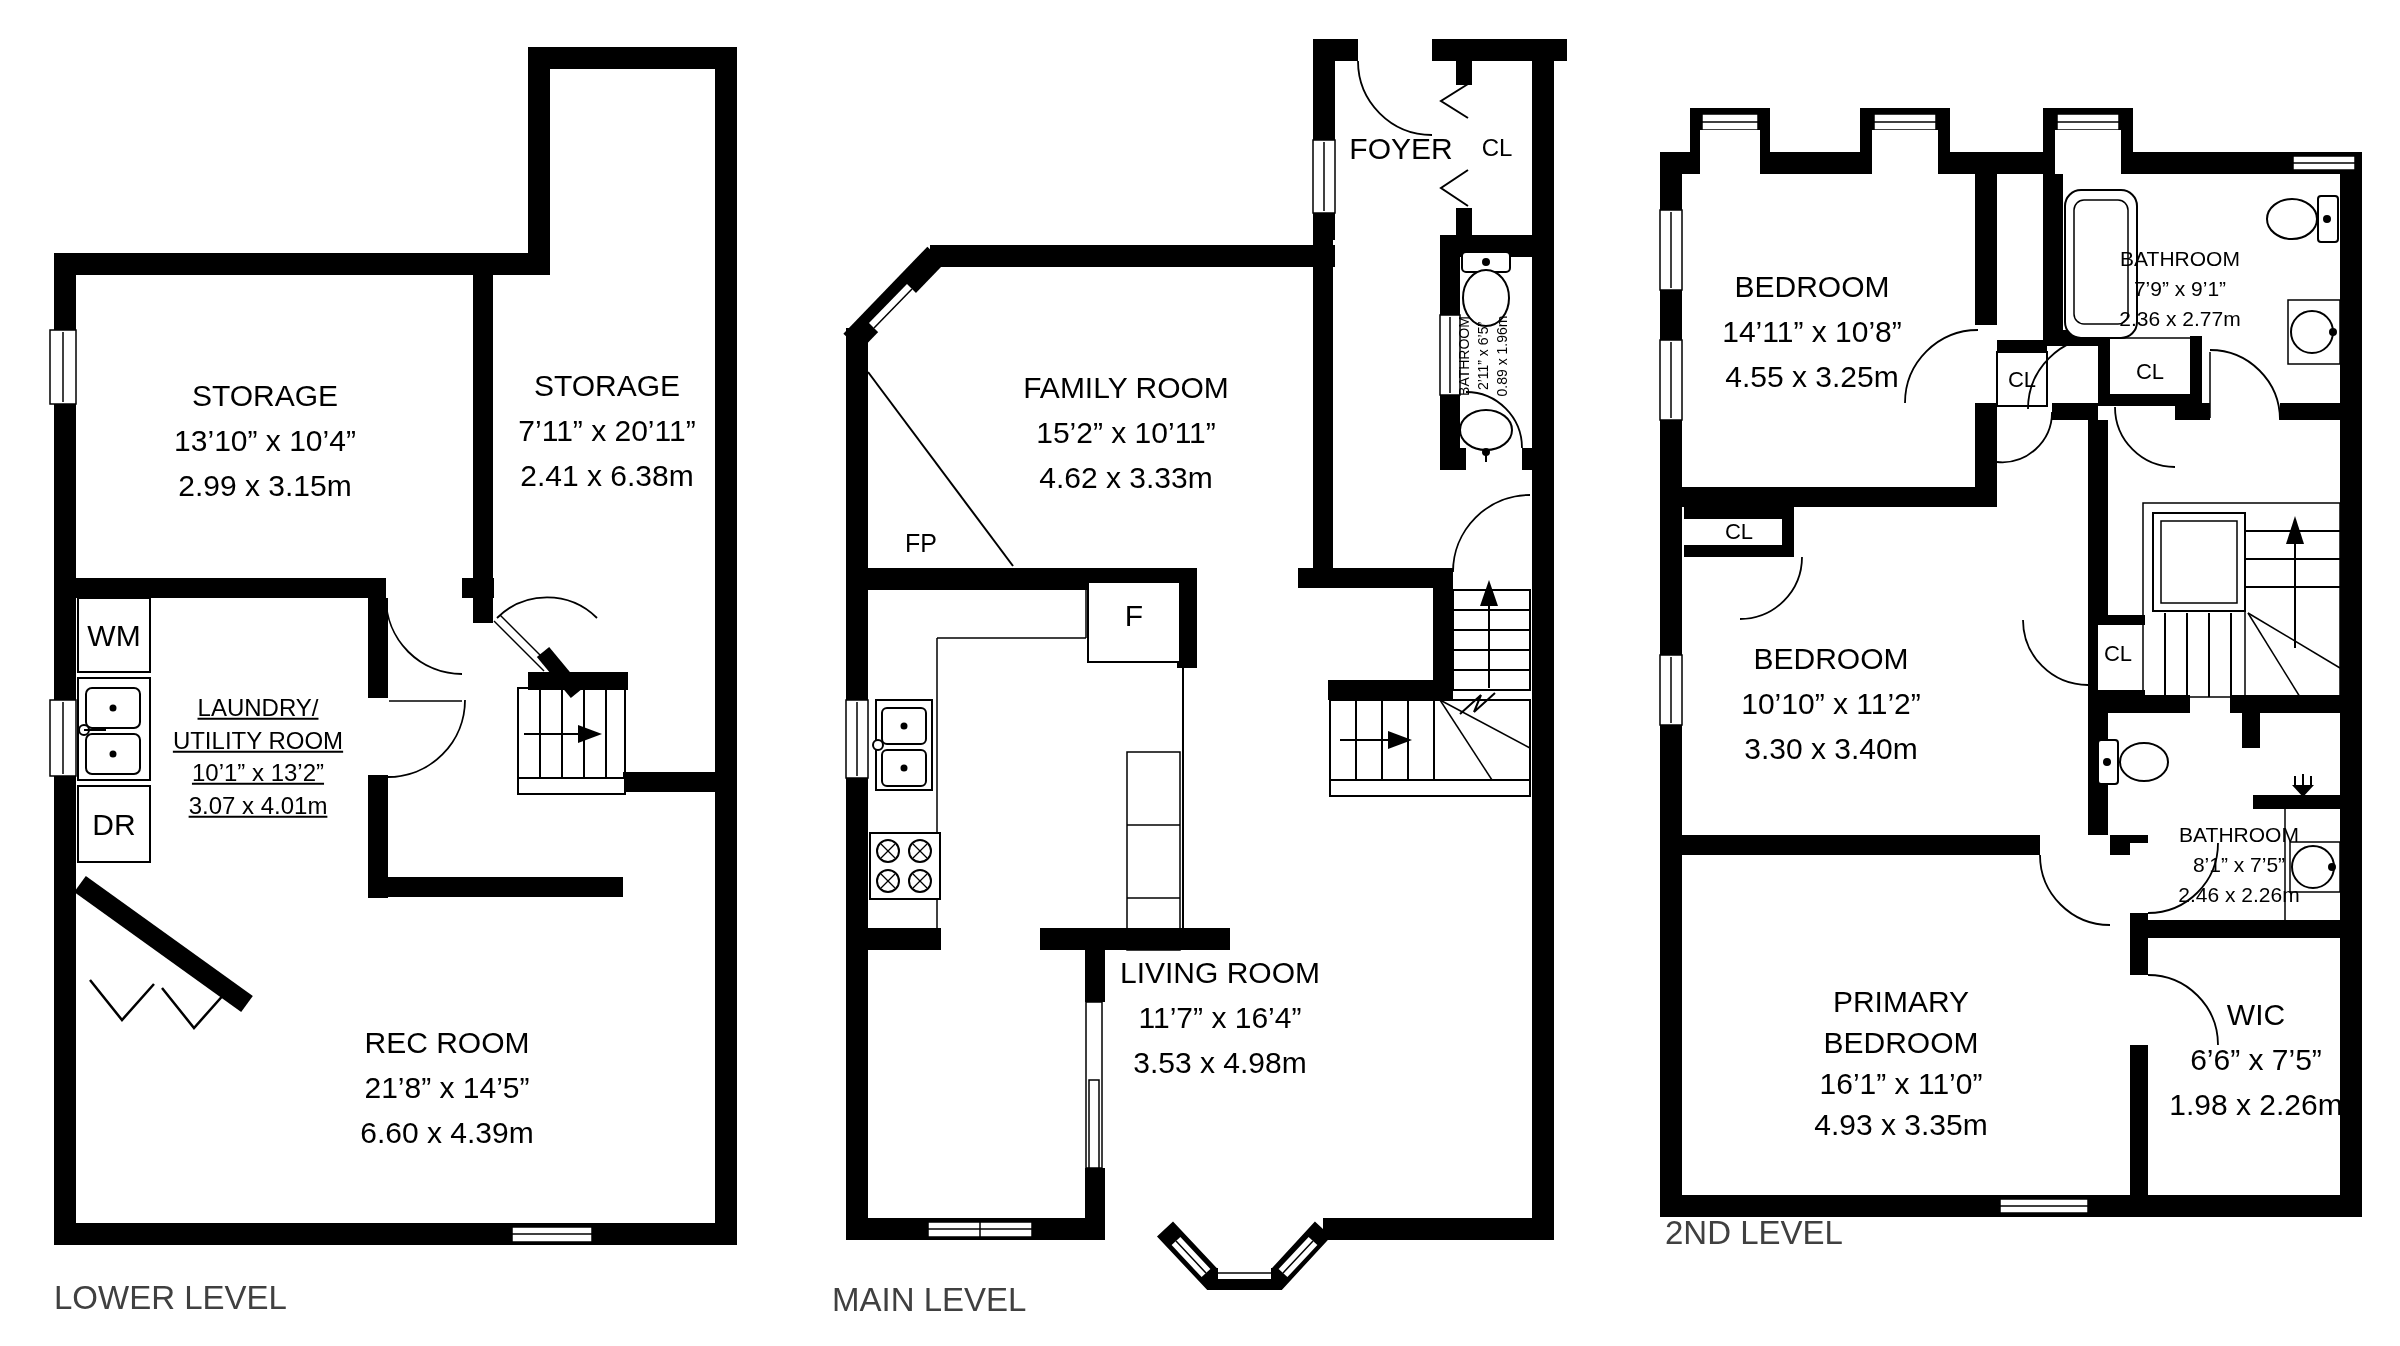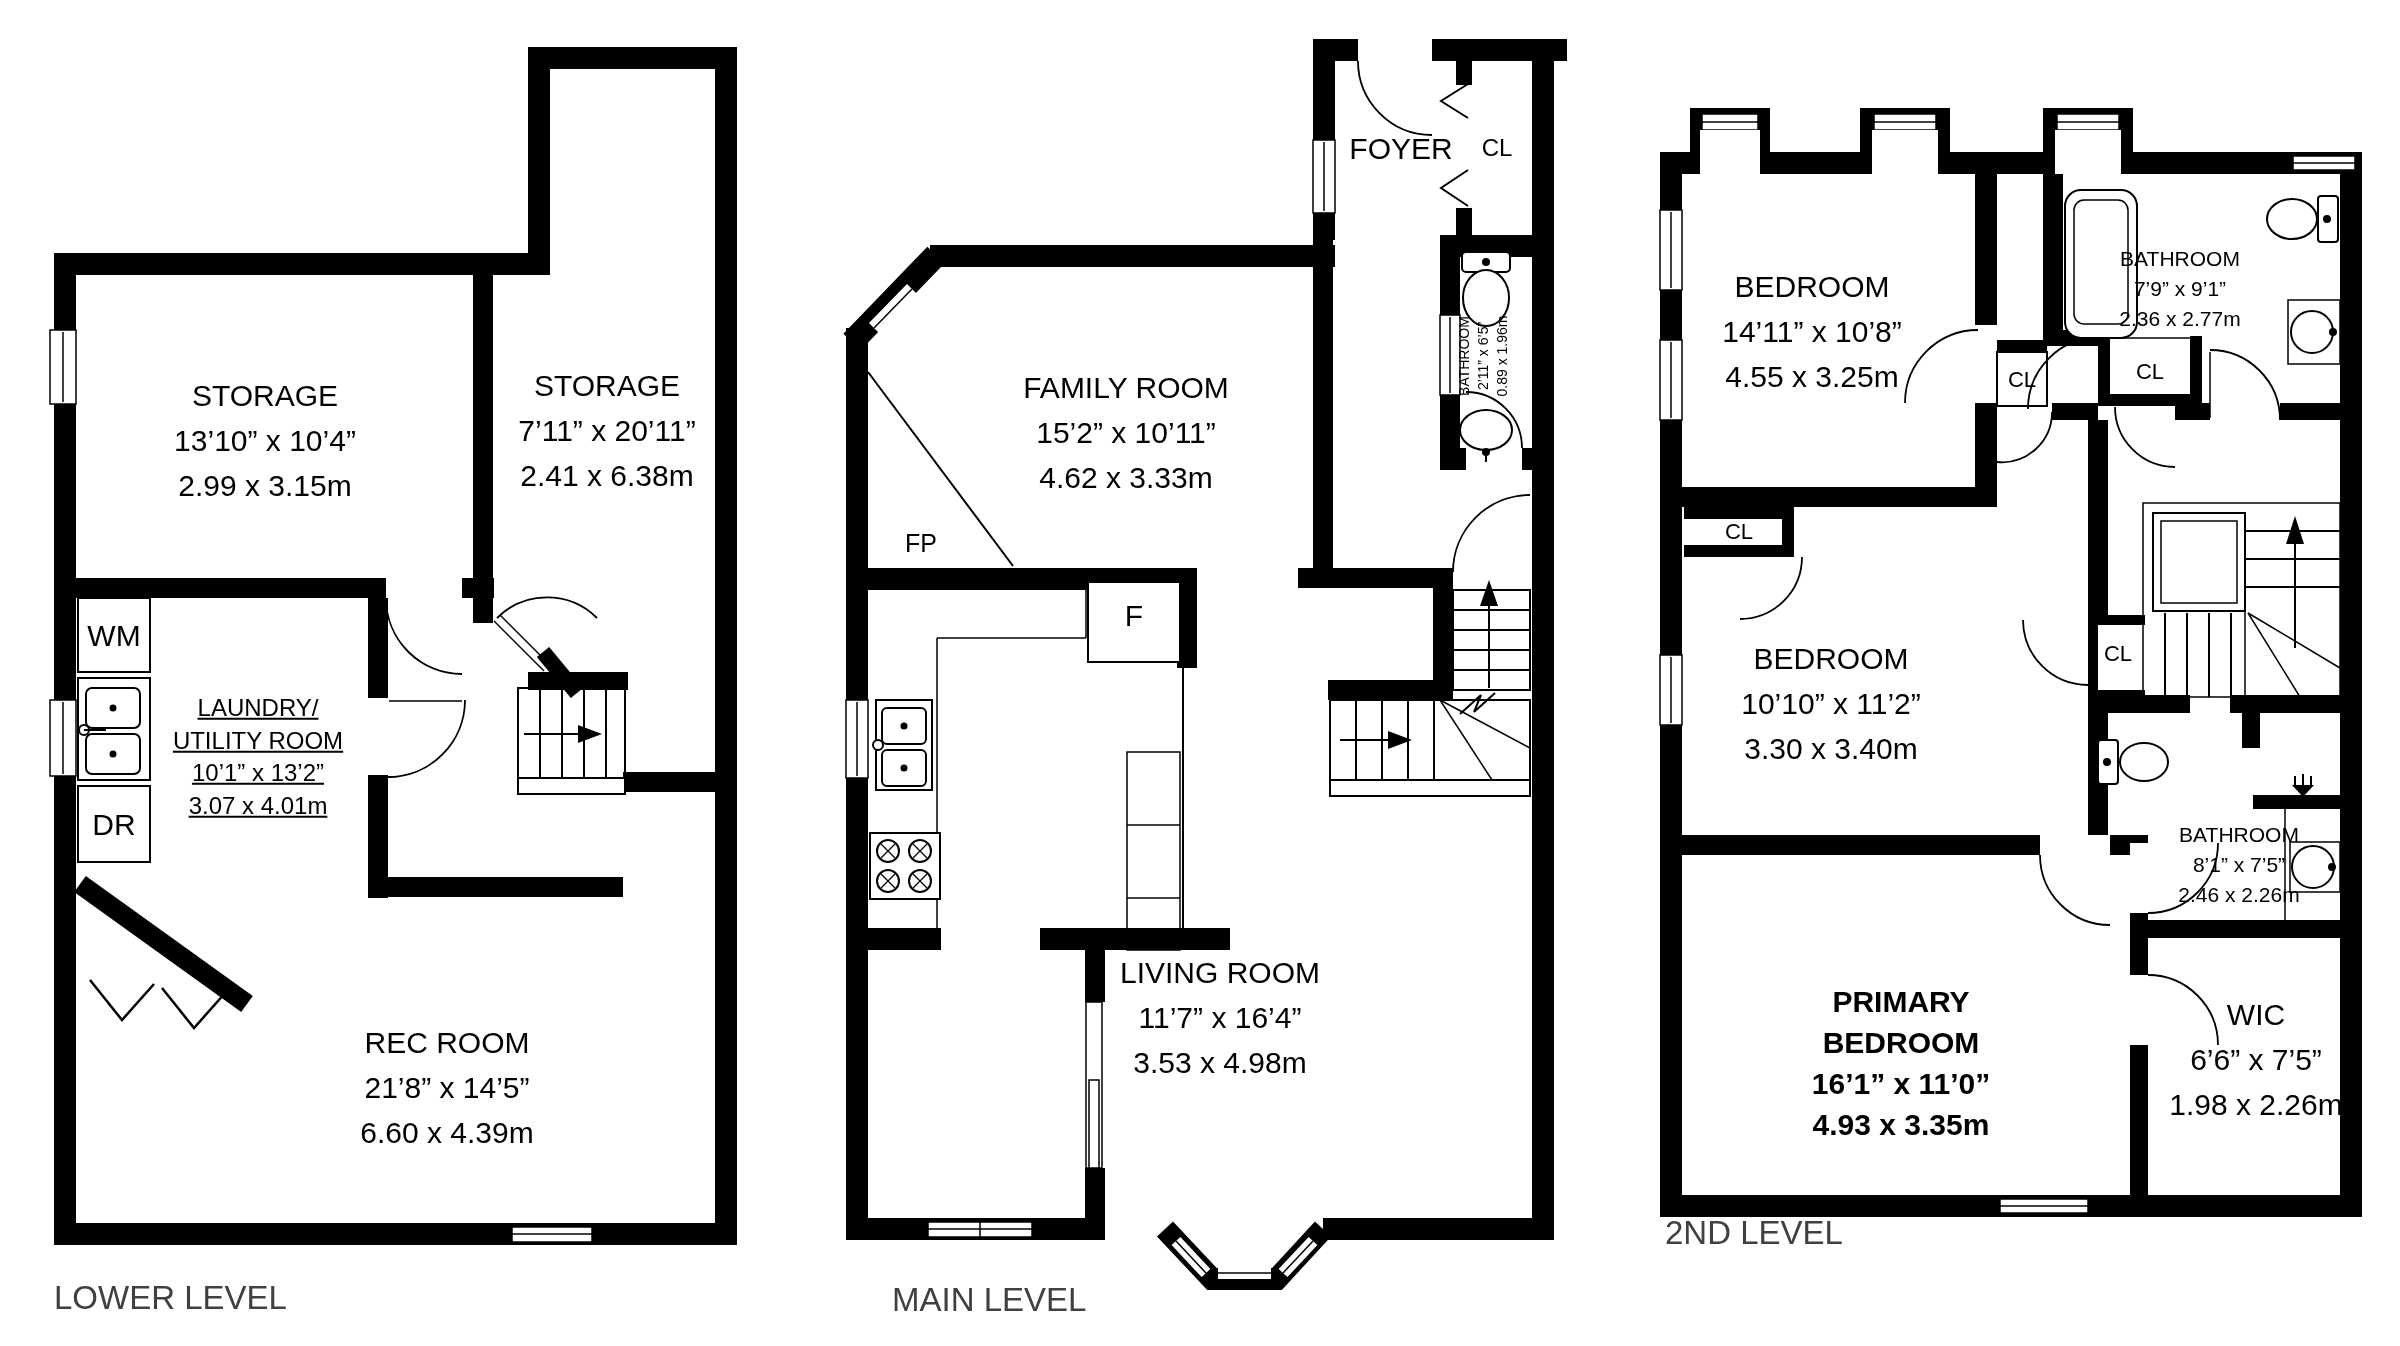--- a/index.html
+++ b/index.html
@@ -4,21 +4,21 @@
 <style>
   html,body{margin:0;padding:0;background:#fff;}
   #stage{position:relative;width:2400px;height:1346px;background:#fff;overflow:hidden;
          font-family:"Liberation Sans",sans-serif;}
   svg{position:absolute;left:0;top:0;}
   .lbl{position:absolute;transform:translate(-50%,-50%);text-align:center;color:#000;
        white-space:nowrap;font-size:30px;line-height:1.5;}
   .lbl.small{font-size:24px;line-height:1.36;text-decoration:underline;}
   .lbl.bath{font-size:21px;line-height:1.43;}
   .lbl.vbath{font-size:14px;line-height:1.35;transform:translate(-50%,-50%) rotate(-90deg);}
-  .lbl.tight{line-height:1.37;font-weight:bold;}
+  .lbl.tight{line-height:1.37;}
   .lbl.tag{font-size:30px;}
   .lbl.cl{font-size:22px;}
   .lbl.cl-foyer{font-size:24px;}
   .lbl.fp{font-size:25px;}
   .title{position:absolute;transform:translate(0,-50%);font-size:33px;color:#404040;white-space:nowrap;}
 </style>
 </head>
 <body>
 
 <div id="stage">
@@ -406,21 +406,21 @@
   <div>2’11” x 6’5”</div>
   <div>0.89 x 1.96m</div>
 </div>
 <div class="lbl" style="left:1220px;top:1017px">
   <div>LIVING ROOM</div>
   <div>11’7” x 16’4”</div>
   <div>3.53 x 4.98m</div>
 </div>
 <div class="lbl tag" style="left:1134px;top:615px">F</div>
 <div class="lbl fp" style="left:921px;top:544px">FP</div>
-<div class="title" style="left:892px;top:1300px">MAIN LEVEL</div>
+<div class="title" style="left:832px;top:1300px">MAIN LEVEL</div>
 
 <div class="lbl" style="left:1812px;top:331px">
   <div>BEDROOM</div>
   <div>14’11” x 10’8”</div>
   <div>4.55 x 3.25m</div>
 </div>
 <div class="lbl bath" style="left:2180px;top:289px">
   <div>BATHROOM</div>
   <div>7’9” x 9’1”</div>
   <div>2.36 x 2.77m</div>

